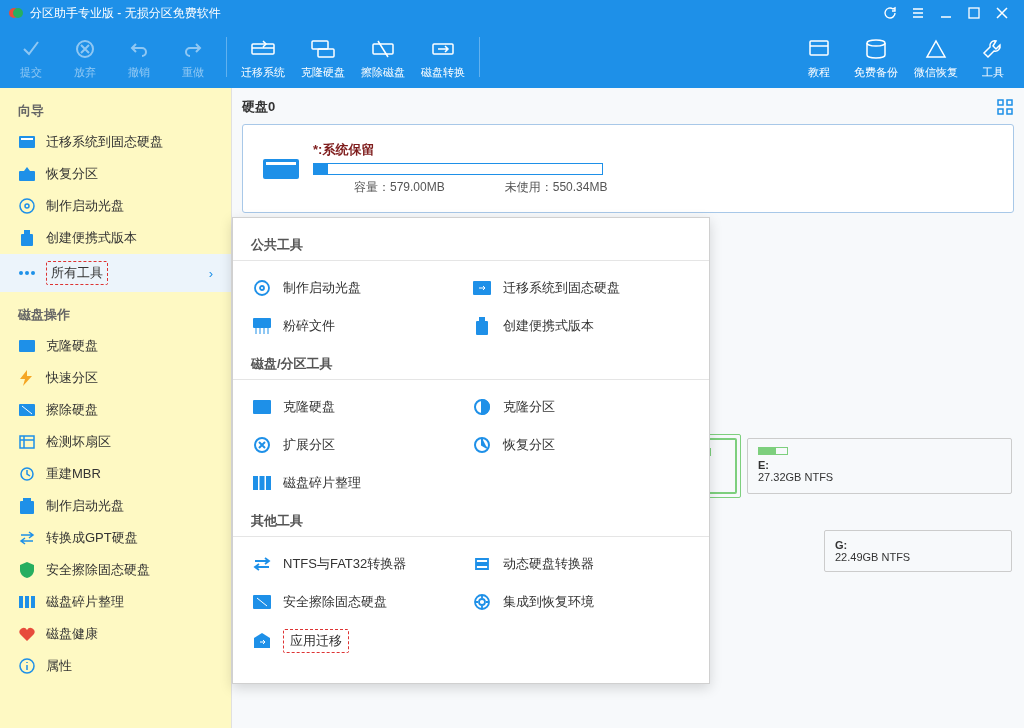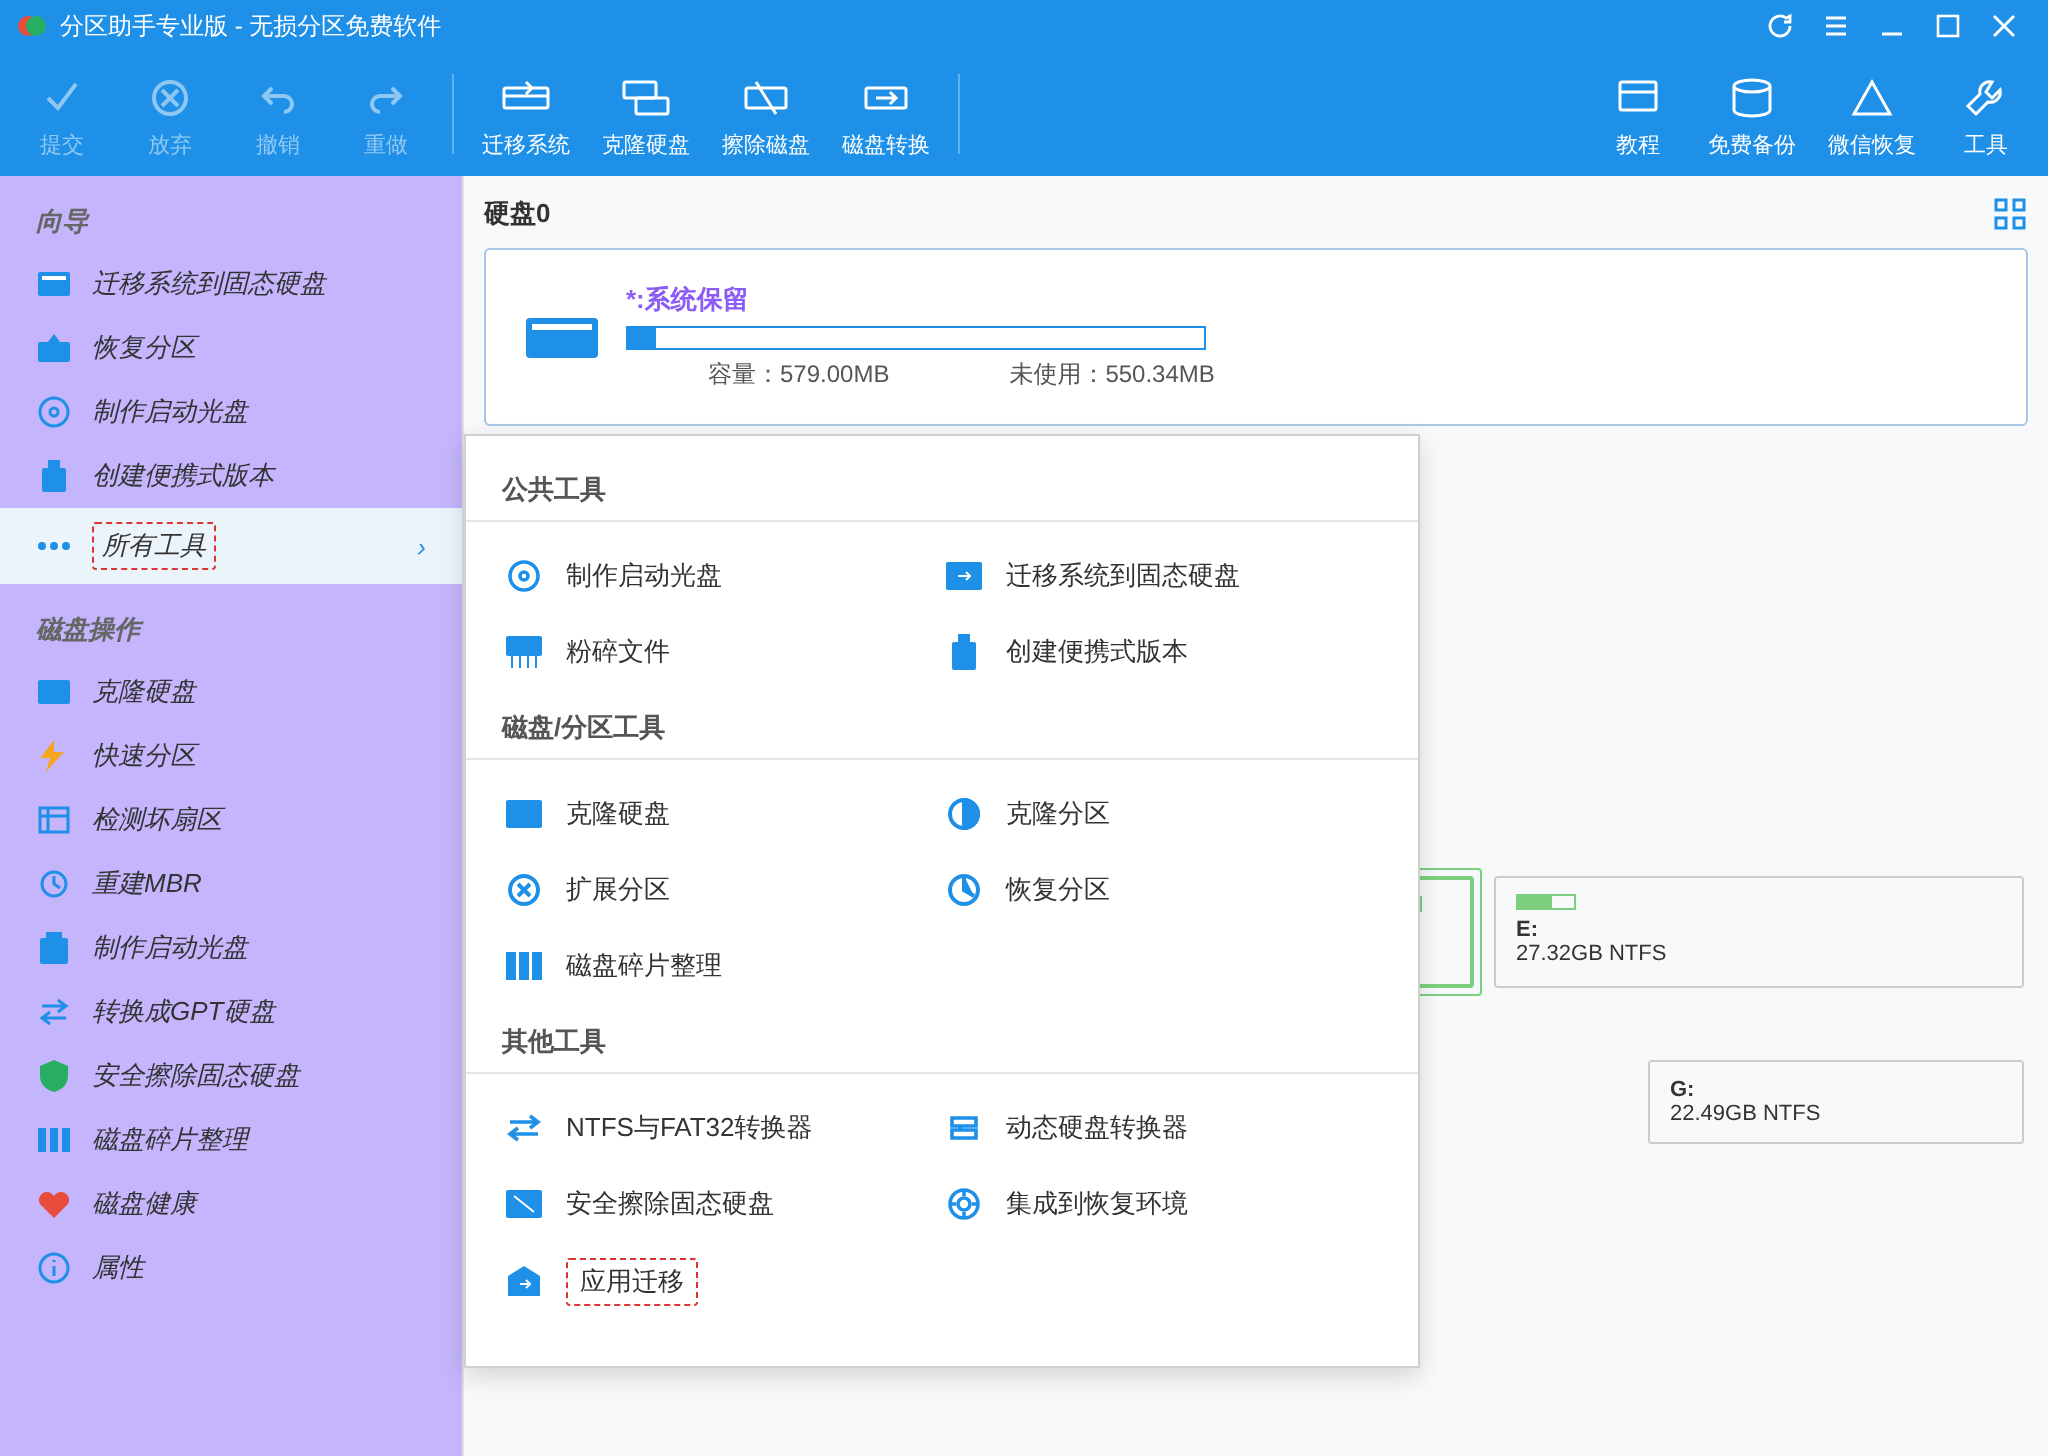--- a/index.html
+++ b/index.html
@@ -12,38 +12,38 @@
     
     .toolbar { height: 62px; background: #1E90E8; display: flex; align-items: center; padding: 0 4px; gap: 0; }
     .toolbar .tool-btn { display: flex; flex-direction: column; align-items: center; justify-content: flex-start; color: #fff; font-size: 11px; padding: 4px 8px; min-width: 54px; cursor: pointer; }
     .toolbar .tool-btn.disabled { opacity: 0.5; cursor: default; }
     .toolbar .tool-btn .tb-icon { width: 28px; height: 28px; display: flex; align-items: center; justify-content: center; margin-bottom: 2px; }
     .toolbar .sep { width: 1px; height: 40px; background: rgba(255,255,255,0.3); margin: 0 6px; }
     .toolbar .flex-space { flex: 1; }
     
     .main { display: flex; height: calc(728px - 88px); }
     
-    .sidebar { width: 232px; background: #c4b5fd; border-right: 1px solid #e0e0e0; overflow-y: auto; padding: 8px 0; font-style: italic; }
+    .sidebar { width: 232px; background: #fef9c3; border-right: 1px solid #e0e0e0; overflow-y: auto; padding: 8px 0; }
     .side-header { font-size: 13px; color: #666; padding: 6px 18px; font-weight: bold; }
     .side-item { display: flex; align-items: center; padding: 7px 18px; font-size: 13px; color: #333; cursor: pointer; }
     .side-item .si-icon { width: 18px; height: 18px; margin-right: 10px; display: flex; align-items: center; justify-content: center; }
     .side-item.active { background: #ecf4fb; }
     .side-item .chevron { margin-left: auto; color: #1E90E8; }
     .highlight-box { border: 1px dashed #d33; padding: 2px 4px; border-radius: 2px; }
     
     .content { flex: 1; background: #f7f9fb; padding: 10px; position: relative; }
     .disk-title { font-size: 13px; font-weight: bold; color: #333; margin-bottom: 8px; display: flex; align-items: center; }
     .disk-title .view-icon { margin-left: auto; width: 18px; height: 18px; }
     
     .partition-card { background: #fff; border: 1px solid #d0d0d0; border-radius: 3px; padding: 16px 20px; margin-bottom: 10px; position: relative; }
     .partition-card.sel { border: 1px solid #a8c8e8; }
     .pc-inner { display: flex; align-items: center; gap: 14px; }
     .pc-hdd-icon { width: 36px; height: 24px; }
     .pc-details { flex: 1; }
-    .pc-name { font-size: 13px; font-weight: bold; color: #8b5cf6; }
+    .pc-name { font-size: 13px; font-weight: bold; color: #7f1d1d; }
     .pc-bar { height: 12px; border: 1px solid #1E90E8; position: relative; margin: 4px 0; width: 290px; }
     .pc-bar .fill { background: #1E90E8; height: 100%; width: 5%; }
     .pc-stats { font-size: 12px; color: #555; display: flex; gap: 60px; margin-left: 41px; }
     
     .part-row { display: flex; gap: 10px; margin-top: 10px; }
     .part-box { border: 1px solid #ccc; border-radius: 2px; padding: 8px 10px; min-width: 68px; font-size: 11px; color: #333; }
     .part-box.sel { border: 2px solid #7dcf7d; position: relative; }
     .part-box.sel:before { content:''; position:absolute; inset:-6px; border:1px solid #7dcf7d; border-radius:2px; }
     .part-box .pb-bar { width: 30px; height: 8px; border: 1px solid #7dcf7d; margin-bottom: 4px; }
     .part-box .pb-bar .pbf { background: #7dcf7d; height: 100%; }
@@ -271,20 +271,29 @@
     <div class="side-item">
         <span class="si-icon">
           <svg width="14" height="16" fill="#f5a623">
             <path d="M7 0L0 9h5l-2 7 9-10H7z"></path>
           </svg>
         </span>
         <span>快速分区</span>
       </div>
     <div class="side-item">
         <span class="si-icon">
+          <svg width="16" height="12" fill="#1E90E8">
+            <rect width="16" height="12" rx="1"></rect>
+            <path d="M3 2l10 8" stroke="#fff"></path>
+          </svg>
+        </span>
+        <span>擦除硬盘</span>
+      </div>
+    <div class="side-item">
+        <span class="si-icon">
           <svg width="16" height="14" fill="none" stroke="#1E90E8" stroke-width="1.5">
             <rect x="1" y="1" width="14" height="12"></rect>
             <path d="M1 5h14M5 1v12"></path>
           </svg>
         </span>
         <span>检测坏扇区</span>
       </div>
     <div class="side-item">
         <span class="si-icon">
           <svg width="16" height="16" fill="none" stroke="#1E90E8" stroke-width="1.5">

